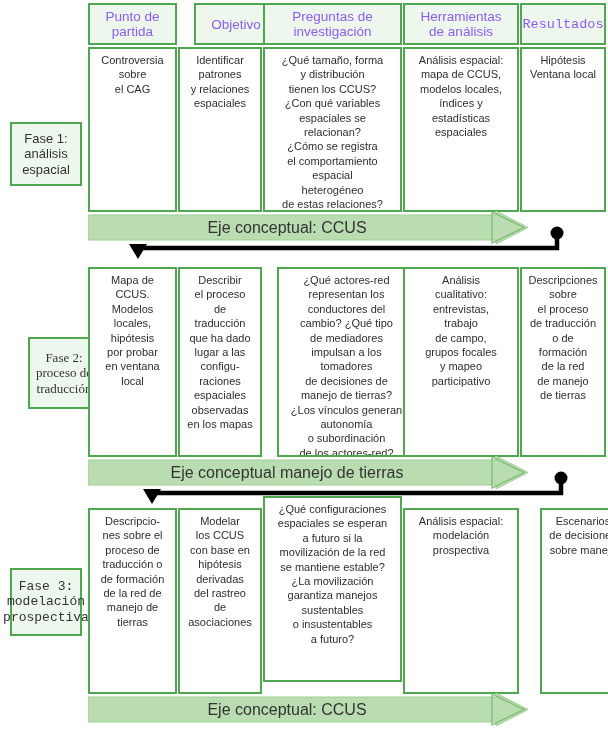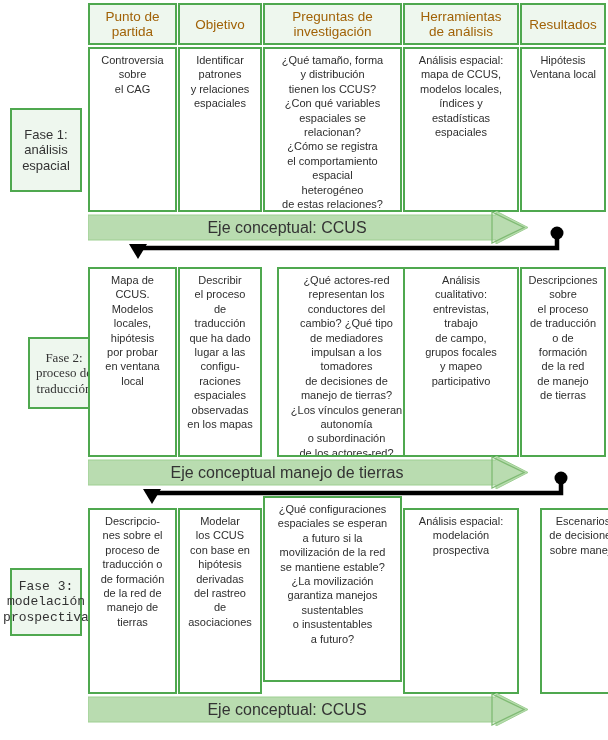--- a/index.html
+++ b/index.html
@@ -23,21 +23,21 @@
     height: 740px;
   }
 
   
   .abs { position: absolute; box-sizing: border-box; }
 
   
   .hdr {
     background: #eef7ee;
     border: 2px solid #4fa84f;
-    color: #a16207;
+    color: #8b5cf6;
     font-size: 13.5px;
     line-height: 15px;
     display: flex;
     align-items: center;
     justify-content: center;
     text-align: center;
     padding: 1px 2px;
   }
 
   
@@ -91,34 +91,34 @@
   .conn svg { display: block; }
 </style>
 </head>
 <body>
 
 <div id="diagram">
 
   <div class="abs hdr" style="left:88px;  top:3px;  width:89px;  height:42px;">
     <span class="htxt">Punto de<br>partida</span>
   </div>
-  <div class="abs hdr" style="left:178px; top:3px;  width:84px;  height:42px;">
+  <div class="abs hdr" style="left:194px; top:3px;  width:84px;  height:42px;">
     <span class="htxt">Objetivo</span>
   </div>
   <div class="abs hdr" style="left:403px; top:3px;  width:116px; height:42px;">
     <span class="htxt">Herramientas<br>de análisis</span>
   </div>
   <div class="abs hdr" style="left:263px; top:3px;  width:139px; height:42px;">
     <span class="htxt">Preguntas de<br>investigación</span>
   </div>
-  <div class="abs hdr" style="left:520px; top:3px;  width:86px;  height:42px;">
+  <div class="abs hdr" style="left:520px; top:3px;  width:86px;  height:42px;font-family:Liberation Mono, monospace;">
     <span class="htxt">Resultados</span>
   </div>
 
-  <div class="abs phase" style="left:10px; top:108px; width:72px; height:84px;">
+  <div class="abs phase" style="left:10px; top:122px; width:72px; height:64px;">
     <span class="ptxt">Fase 1:<br>análisis<br>espacial</span>
   </div>
 
   <div class="abs cell" style="left:88px;  top:47px; width:89px;  height:165px;">
     <span class="ctxt">Controversia<br>sobre<br>el CAG</span>
   </div>
   <div class="abs cell" style="left:178px; top:47px; width:84px;  height:165px;">
     <span class="ctxt">Identificar<br>patrones<br>y relaciones<br>espaciales</span>
   </div>
   <div class="abs cell" style="left:263px; top:47px; width:139px; height:165px;">

